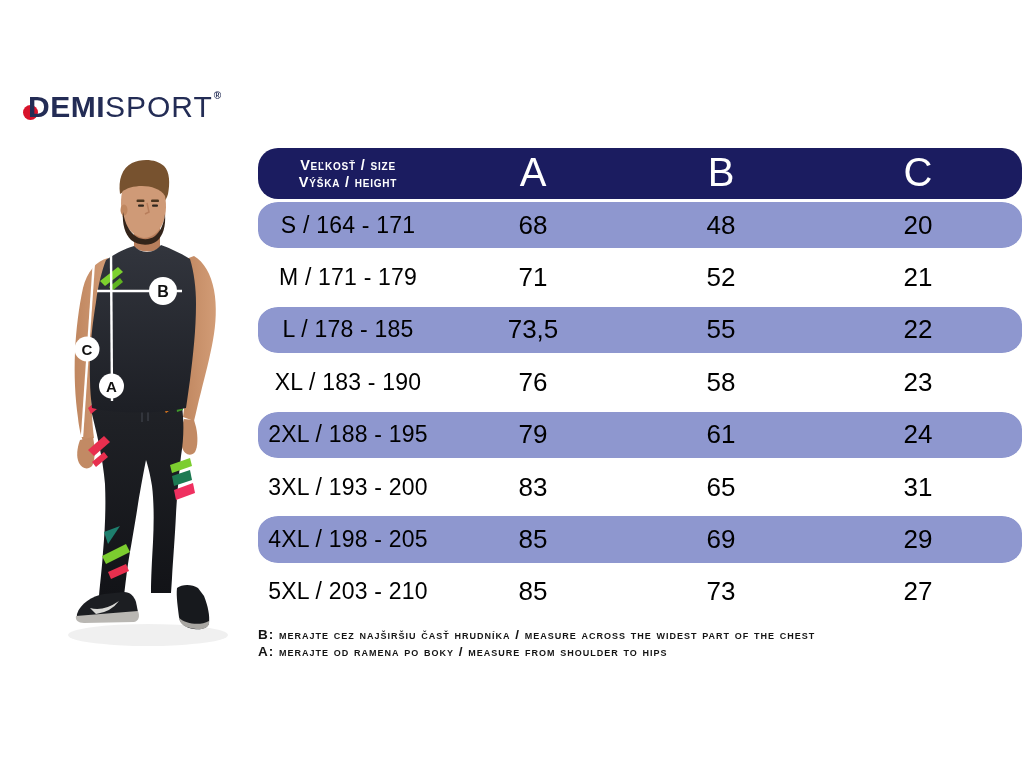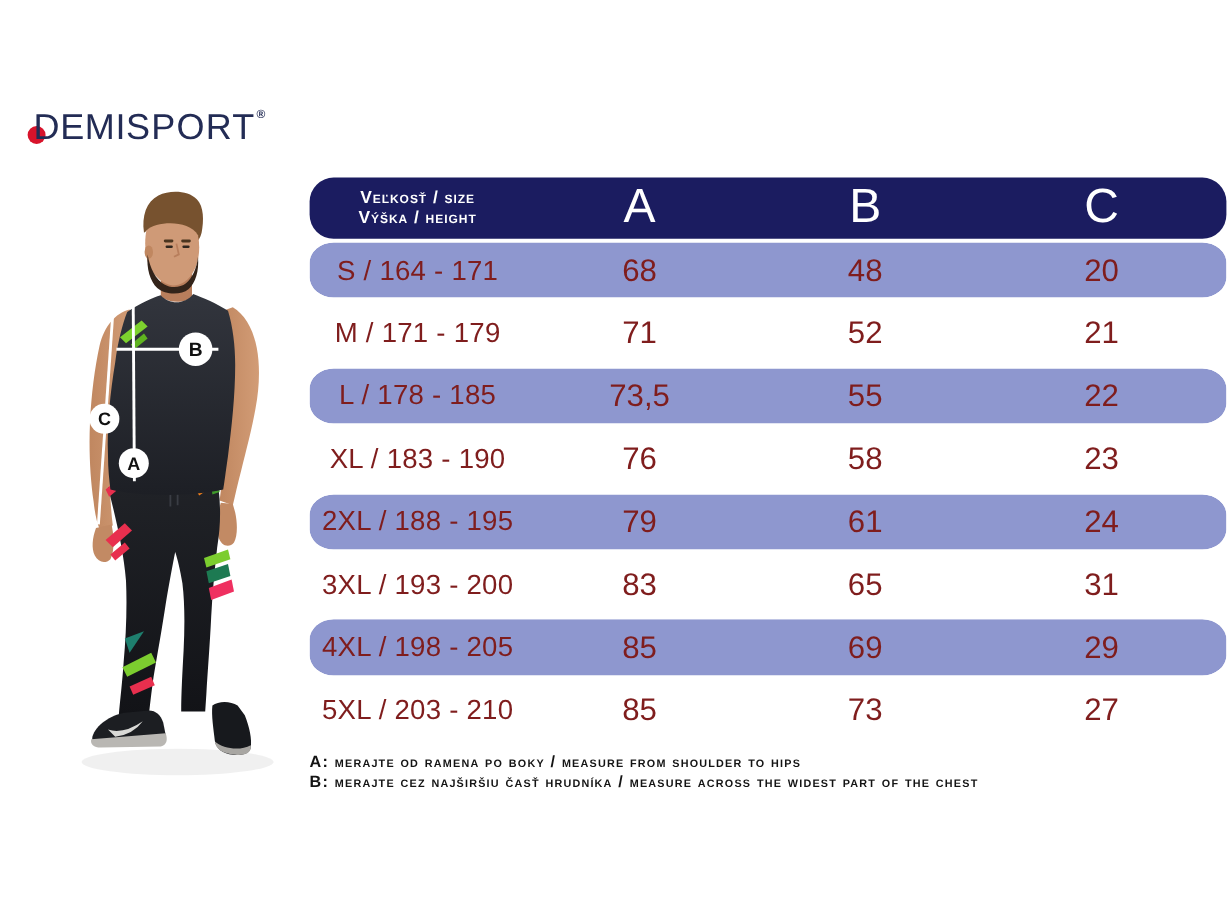--- a/index.html
+++ b/index.html
@@ -3,21 +3,21 @@
 <meta charset="utf-8">
 <style>
   html,body{margin:0;padding:0;background:#fff;}
   .canvas{
     position:relative;width:1024px;height:768px;background:#ffffff;
     font-family:"Liberation Sans", sans-serif;overflow:hidden;
   }
 
   
   .logo{position:absolute;left:28px;top:90px;font-size:30px;letter-spacing:.5px;color:#232c55;white-space:nowrap;}
-  .logo .bold{position:relative;font-weight:400;z-index:1;}
+  .logo .bold{position:relative;font-weight:700;z-index:1;}
   .logo .bold .dot{
     position:absolute;left:-5px;bottom:3px;width:15px;height:15px;border-radius:50%;
     background:#d8132b;z-index:-1;
   }
   .logo .light{font-weight:300;letter-spacing:1px;}
   .logo .reg{font-size:10px;font-weight:700;vertical-align:18px;margin-left:1px;}
 
   
   .units-note{
     position:absolute;left:258px;top:123px;font-size:13px;font-weight:700;
@@ -31,21 +31,21 @@
   
   .size-table{position:absolute;left:258px;top:148px;width:764px;}
   .thead,.trow{display:grid;grid-template-columns:180px 190px 186px 208px;border-radius:20px;}
   .thead{
     height:51px;background:#1b1c60;color:#fff;align-items:center;
   }
   .th-size{text-align:center;font-variant:small-caps;font-weight:700;font-size:14.5px;
     letter-spacing:.8px;line-height:17px;}
   .th-col{display:flex;align-items:center;justify-content:center;font-size:40px;
     font-weight:300;padding-bottom:2px;}
-  .trow{height:52.4px;align-items:center;text-align:center;color:#7f1d1d;box-sizing:border-box;}
+  .trow{height:52.4px;align-items:center;text-align:center;color:#000000;box-sizing:border-box;}
   .trow.stripe{
     background:#8e97cf;background-clip:padding-box;
     border-top:3px solid #fff;border-bottom:3px solid #fff;
   }
   .td-size{font-size:23px;letter-spacing:.2px;}
   .td-val{font-size:26px;}
 
   
   .legend{
     position:absolute;left:258px;top:626px;font-size:13.5px;font-weight:700;
@@ -121,22 +121,22 @@
     </div>
     <div class="trow">
       <div class="td-size">5XL / 203 - 210</div>
       <div class="td-val">85</div>
       <div class="td-val">73</div>
       <div class="td-val">27</div>
     </div>
   </div>
 
   <div class="legend">
+    <div>B: merajte cez najširšiu časť hrudníka / measure across the widest part of the chest</div>
     <div>A: merajte od ramena po boky / measure from shoulder to hips</div>
-    <div>B: merajte cez najširšiu časť hrudníka / measure across the widest part of the chest</div>
   </div>
 
   <svg class="figure" width="220" height="530" viewBox="0 0 220 530">
     <defs>
       <linearGradient id="tankG" x1="0" y1="0" x2="0" y2="1">
         <stop offset="0" stop-color="#32353d"></stop>
           <stop offset="1" stop-color="#1d1f25"></stop>
       </linearGradient>
       <linearGradient id="pantsG" x1="0" y1="0" x2="0" y2="1">
         <stop offset="0" stop-color="#202227"></stop>

